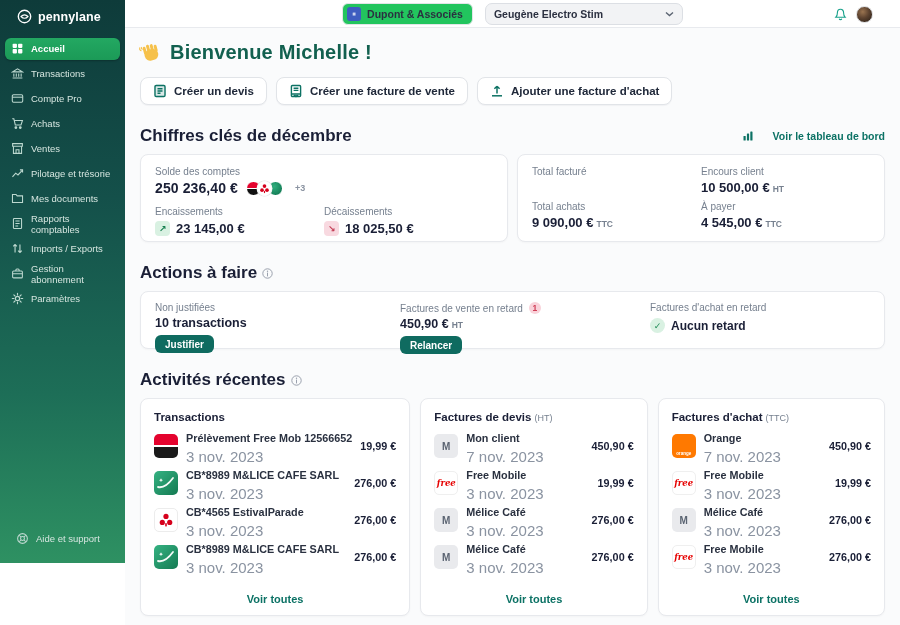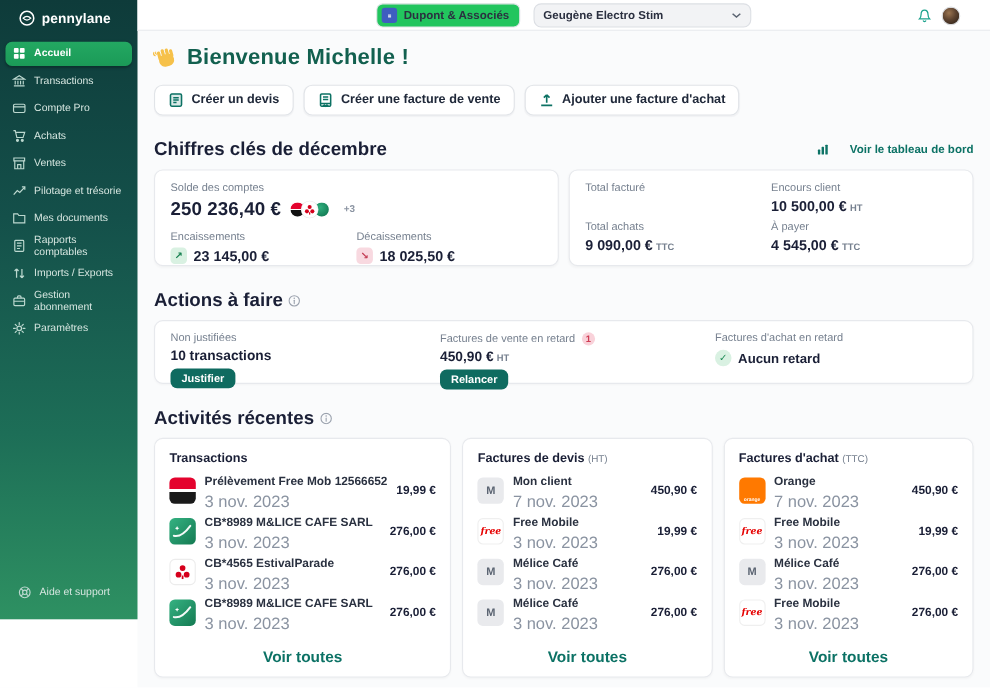--- a/index.html
+++ b/index.html
@@ -66,21 +66,21 @@
   .tlink .li { width:10px; height:10px; }
 
   .cards-row { display:flex; gap:9px; margin-top:8px; }
   .card { background:#fff; border:1px solid #e7e9ed; border-radius:8px;
     box-shadow:0 1px 2px rgba(20,30,40,.03); }
   .kf-left { flex:1; height:88px; padding:11px 14px; }
   .kf-right { flex:1; height:88px; padding:11px 14px; display:grid;
     grid-template-columns:1fr 1fr; grid-template-rows:1fr 1fr; row-gap:6px; }
   .lbl { font-size:10px; color:#76808f; }
   .balance-line { display:flex; align-items:center; gap:8px; margin-top:3px; }
-  .balance-val { font-size:17px; font-weight:700; letter-spacing:.1px; }
+  .balance-val { font-size:14px; font-weight:700; letter-spacing:.1px; }
   .bank-dots { display:flex; align-items:center; }
   .bdot { width:15px; height:15px; border-radius:50%; border:1.5px solid #fff; }
   .bdot + .bdot { margin-left:-4px; }
   .bdot.sg { background:linear-gradient(180deg,#e4032e 0 44%,#fff 44% 54%,#111 54% 100%); }
   .bdot.cm { background:#fff; border:1.5px solid #fff; box-shadow:0 0 0 .5px #e5e5e5; position:relative; }
   .bdot.cm svg { position:absolute; inset:1px; }
   .bdot.bn { background:radial-gradient(circle at 40% 35%,#2fae7d,#0c6e4a); }
   .more-accounts { font-size:9px; color:#8a93a1; font-weight:700; margin-left:4px; }
   .flows { display:flex; margin-top:10px; }
   .flow { flex:1; }
@@ -123,21 +123,21 @@
   .alogo.free { background:#fff; border:1px solid #efefef;
     font-family:"DejaVu Serif","Liberation Serif",serif; font-style:italic; font-weight:700;
     font-size:8.5px; color:#e60000; }
   .alogo.orange { background:#ff7900; color:#fff; font-size:4.5px; font-weight:700;
     align-items:flex-end; padding-bottom:2px; }
   .arow-main { flex:1; min-width:0; }
   .arow-name { font-size:10.8px; font-weight:600; color:#2a3140; white-space:nowrap;
     overflow:hidden; text-overflow:ellipsis; }
   .arow-date { font-size:15px; color:#8a93a1; margin-top:2px; }
   .arow-amt { font-size:10.8px; font-weight:700; white-space:nowrap; }
-  .view-all { text-align:center; color:#0c7265; font-size:14px; font-weight:700;
+  .view-all { text-align:center; color:#0c7265; font-size:11px; font-weight:700;
     padding:6px 0 2px 0; cursor:pointer; }
   svg { display:block; }
 </style>
 </head>
 <body>
 
 <div class="app">
 
   <div>
   <aside class="sidebar">

